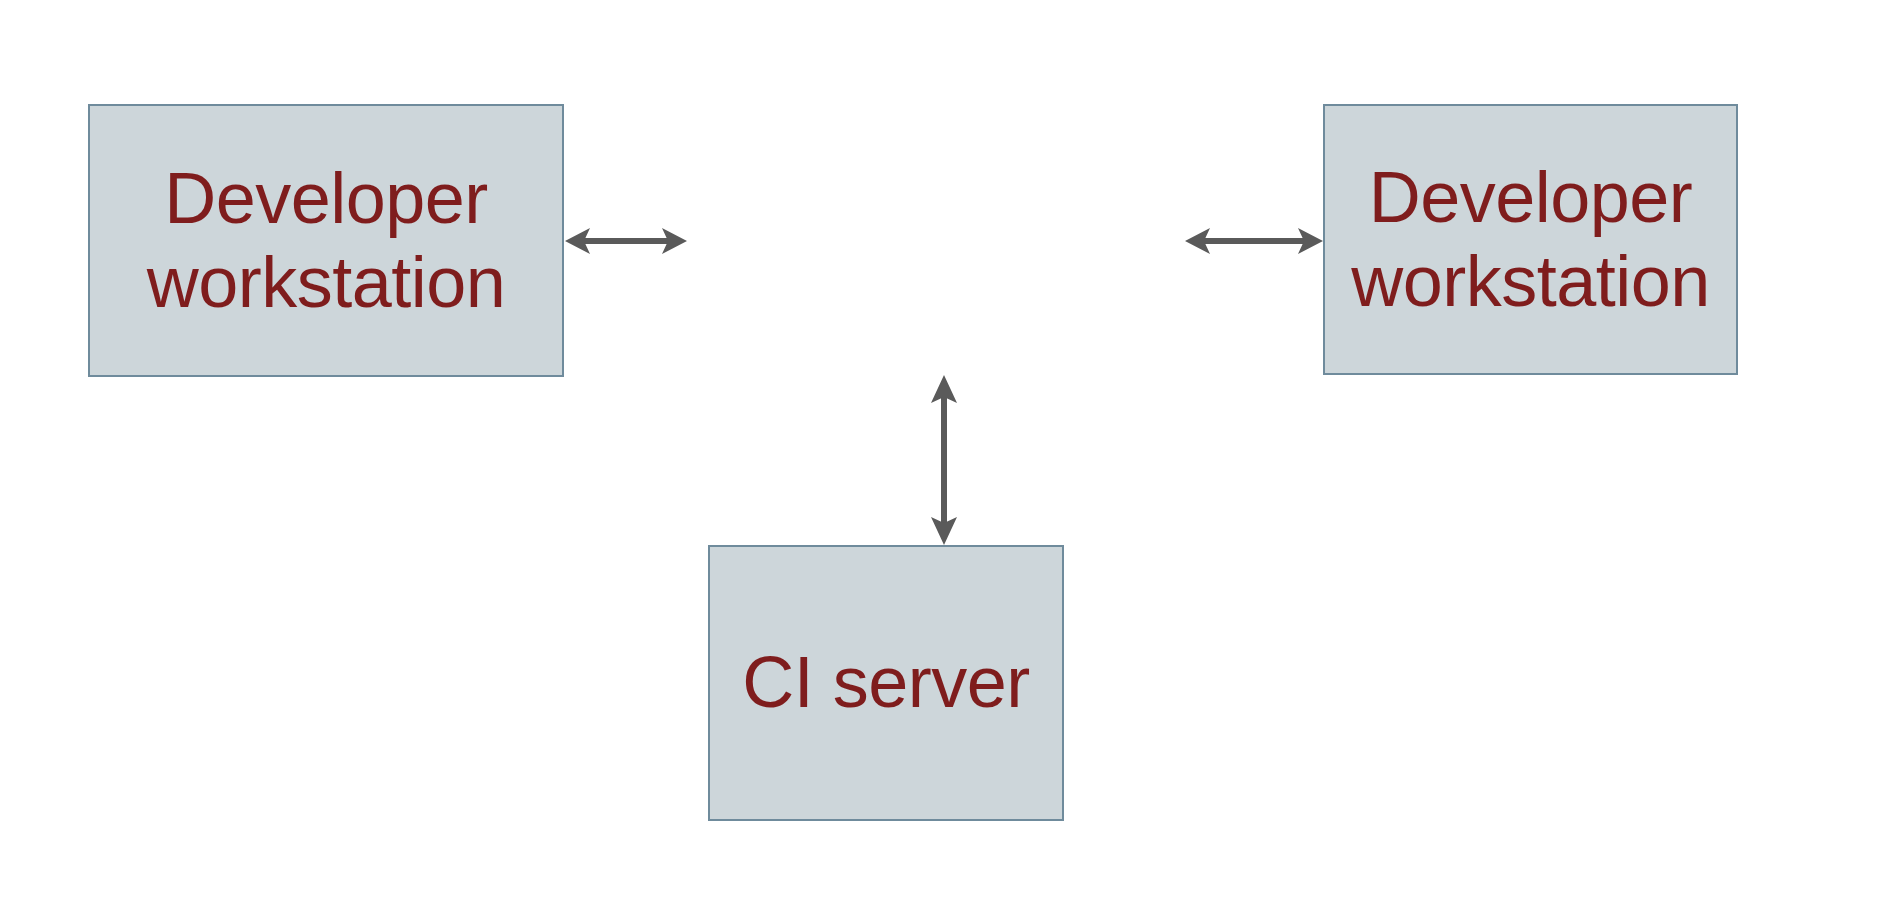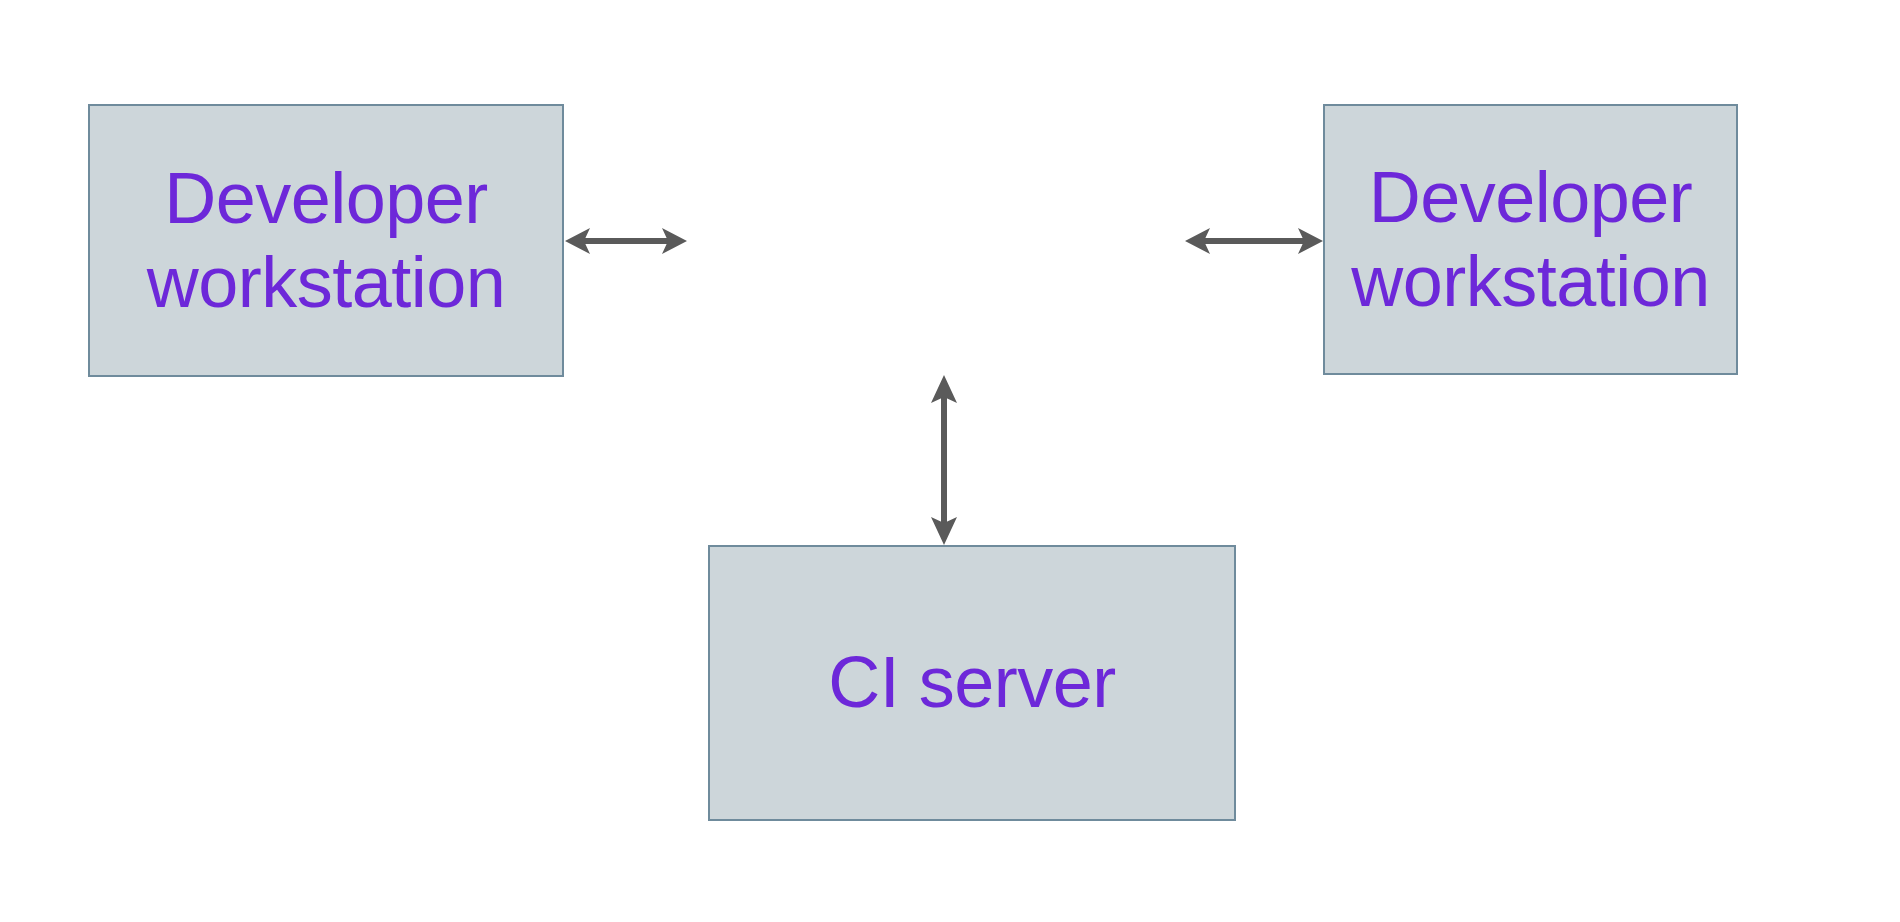--- a/index.html
+++ b/index.html
@@ -24,33 +24,33 @@
     box-sizing: border-box;
     background: #cdd6da;
     border: 2px solid #6f8b9c;
     display: flex;
     align-items: center;
     justify-content: center;
     text-align: center;
   }
   .node-label {
     display: block;
-    color: #6d28d9;
+    color: #7f1d1d;
     font-family: "Liberation Sans", sans-serif;
     font-size: 72px;
     line-height: 1.16;
     font-weight: 400;
     letter-spacing: -0.5px;
     white-space: pre-line;
     padding: 0 10px;
   }
   #node-dev-left   { left: 88px;   top: 104px; width: 476px; height: 273px; }
   #node-cache      { left: 687px;  top: 104px; width: 497px; height: 271px; }
   #node-dev-right  { left: 1323px; top: 104px; width: 415px; height: 271px; }
-  #node-ci         { left: 708px;  top: 545px; width: 528px; height: 276px; }
+  #node-ci         { left: 708px;  top: 545px; width: 356px; height: 276px; }
 
   .edge {
     position: absolute;
     overflow: visible;
   }
   #edge-left-cache  { left: 560px;  top: 212px; width: 132px; height: 58px; }
   #edge-cache-right { left: 1180px; top: 212px; width: 148px; height: 58px; }
   #edge-cache-ci    { left: 915px;  top: 370px; width: 58px;  height: 180px; }
 </style>
 </head>

